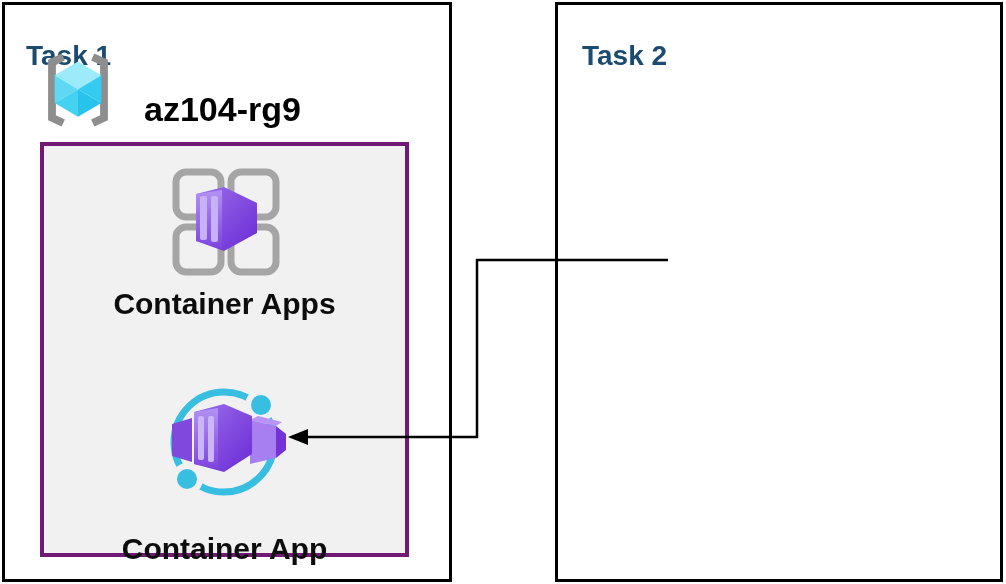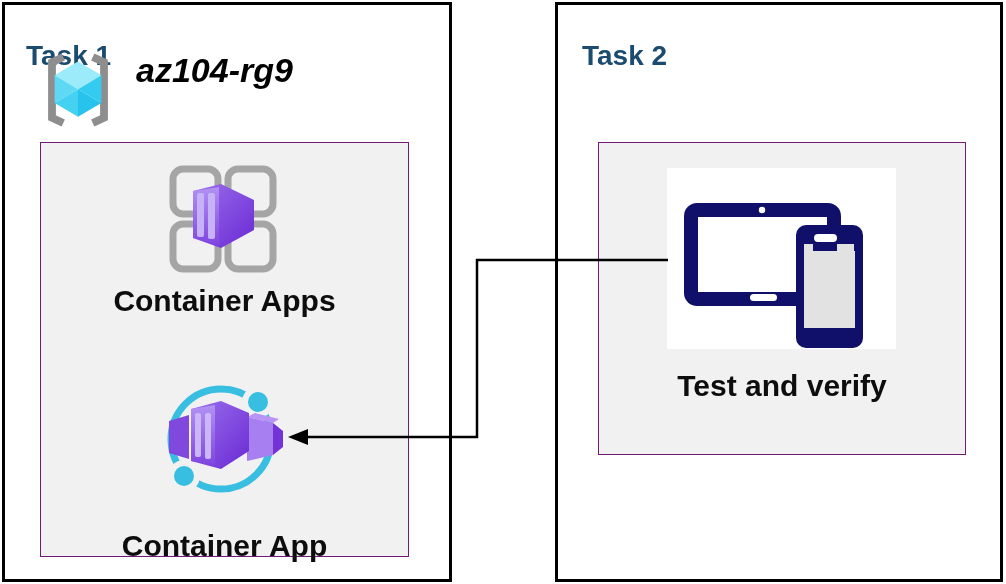--- a/index.html
+++ b/index.html
@@ -25,35 +25,34 @@
     font-weight: 700;
     color: #1C4B70;
     white-space: nowrap;
   }
   #task1 .task-title { left: 21px; top: 12px; }
   #task2 .task-title { left: 24px; top: 12px; }
   .rg-row {
     position: absolute;
     left: 29px; top: 46px;
     display: flex;
-    align-items: flex-start;
-    gap: 14px;
-    font-style: italic;
+    align-items: flex-end;
+    gap: 22px;
   }
   .rg-name {
     font-size: 34px;
     font-weight: 700;
     color: #000000;
     white-space: nowrap;
   }
   .inner-panel {
     position: absolute;
     box-sizing: border-box;
     background: #F1F1F1;
-    border: 1px solid #701a75;
+    border: 4px solid #701a75;
   }
   #task1 .inner-panel { left: 35px; top: 137px; width: 369px; height: 415px; }
   #task2 .inner-panel { left: 40px; top: 137px; width: 368px; height: 313px; }
   .icon-abs { position: absolute; }
   .panel-label {
     position: absolute;
     left: 0;
     width: 100%;
     text-align: center;
     font-size: 30px;
@@ -152,36 +151,20 @@
         <rect x="48" y="36" width="6" height="46" rx="2" fill="#CBB6F8"></rect>
       </svg>
 
       <div class="panel-label app-label">Container App</div>
     </div>
   </section>
 
   <section class="task-box" id="task2">
     <h2 class="task-title">Task 2</h2>
 
-    <div class="inner-panel">
-      <div class="white-patch">
-        <svg width="229" height="181" viewBox="0 0 229 181">
-          <rect x="17" y="35" width="157" height="103" rx="13" fill="#10106A"></rect>
-          <rect x="31" y="49" width="129" height="75" fill="#ffffff"></rect>
-          <circle cx="95" cy="42" r="3.2" fill="#ffffff"></circle>
-          <rect x="83" y="126" width="27" height="7" rx="3.5" fill="#ffffff"></rect>
-          <rect x="129" y="57" width="67" height="123" rx="10" fill="#10106A"></rect>
-          <rect x="137" y="76" width="9" height="8" fill="#E2E2E2"></rect>
-          <rect x="170" y="76" width="17" height="8" fill="#E2E2E2"></rect>
-          <rect x="137" y="83" width="51" height="77" fill="#E2E2E2"></rect>
-          <rect x="147" y="66" width="23" height="8" rx="4" fill="#ffffff"></rect>
-        </svg>
-      </div>
-      <div class="panel-label verify-label">Test and verify</div>
-    </div>
   </section>
 
   <svg class="connector-overlay">
     <polyline points="668,260 477,260 477,437 306,437" fill="none" stroke="#000000" stroke-width="2.5"></polyline>
     <polygon points="288,437 308,429 308,445" fill="#000000"></polygon>
   </svg>
 
 </div>
 
 </body></html>

